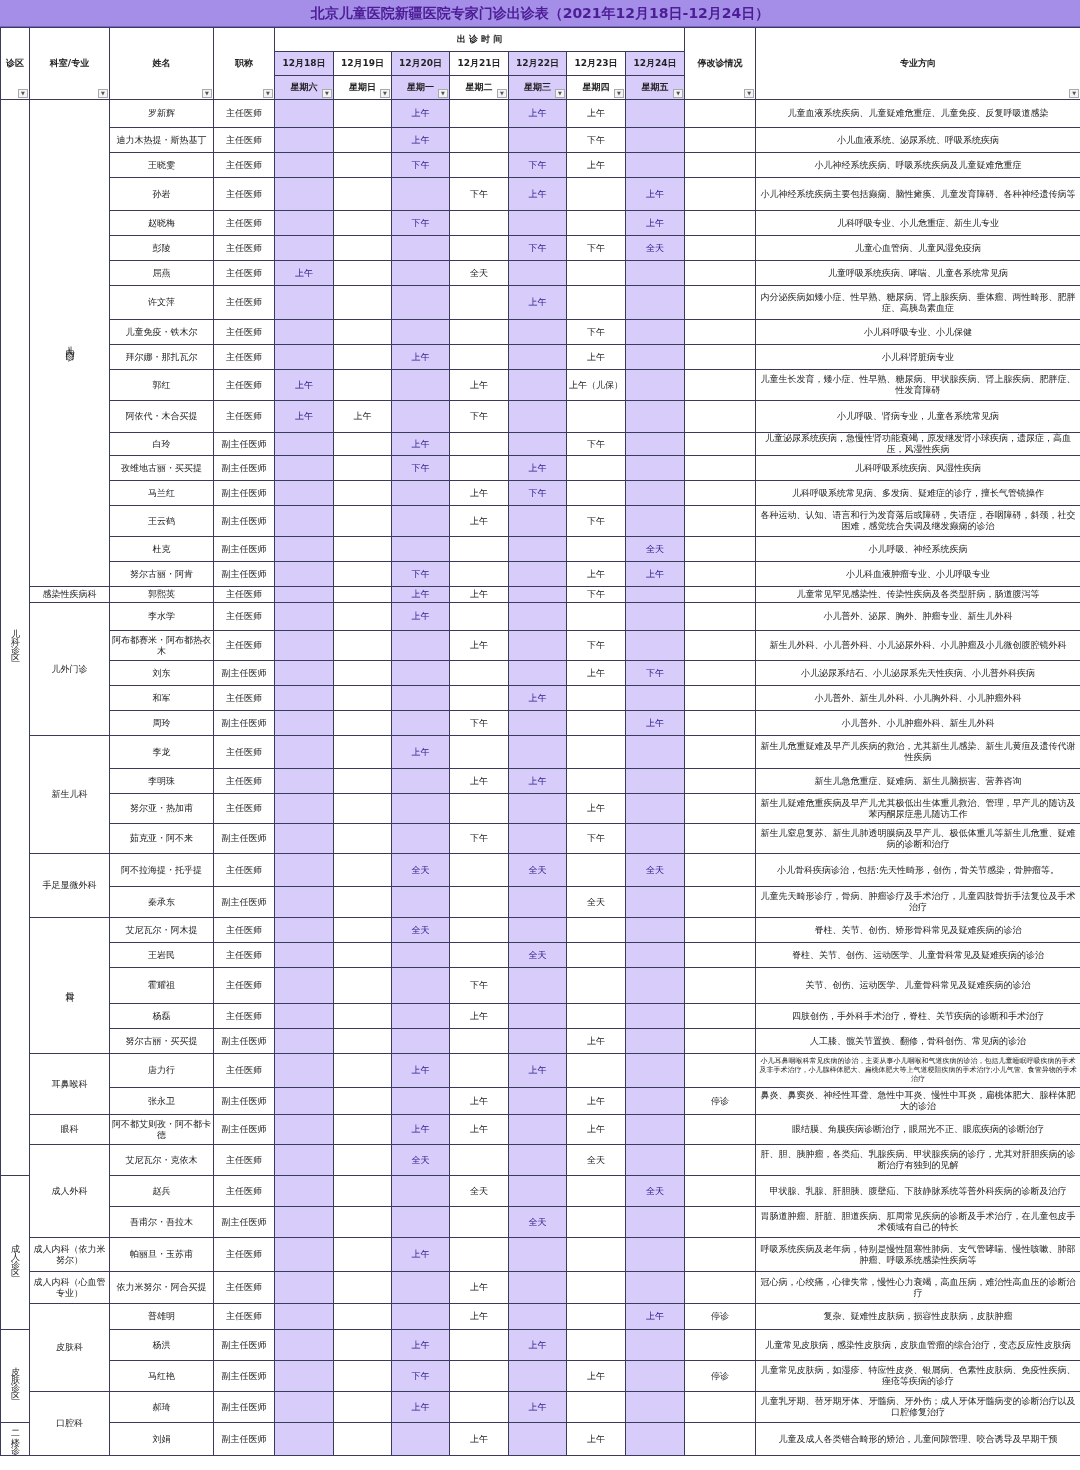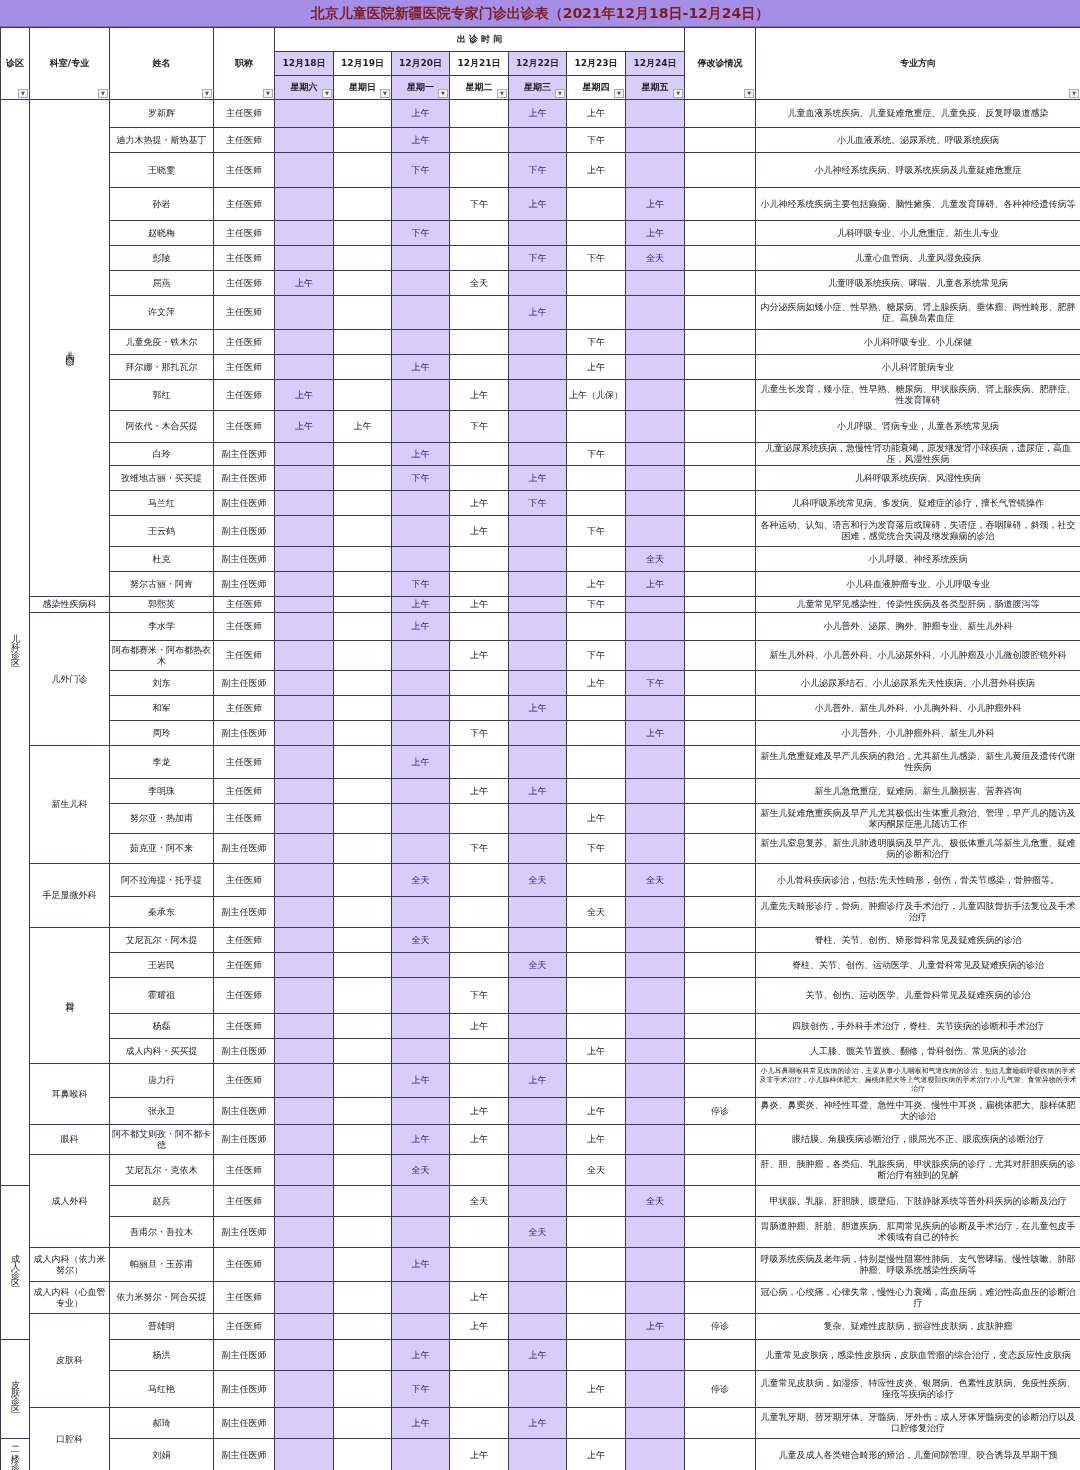--- a/index.html
+++ b/index.html
@@ -1,18 +1,18 @@
 <!DOCTYPE html>
 <html><head>
 <meta charset="utf-8">
 <style>
   html, body { margin: 0; padding: 0; background: #fff; }
   body { width: 1080px; height: 1470px; overflow: hidden; font-family: "DejaVu Sans", "Liberation Sans", sans-serif; color: #222; }
   .title-bar {
-    height: 26px; background: #a48ee8; color: #7f1d1d; text-align: center;
+    height: 26px; background: #a48ee8; color: #4c1d95; text-align: center;
     font-size: 14px; line-height: 26px; font-weight: bold; border-bottom: 1px solid #7a62c9;
   }
   table.sched { border-collapse: collapse; table-layout: fixed; width: 1080px; }
   table.sched td, table.sched th {
     border: 1px solid #3a3a5a; font-size: 9px; text-align: center; vertical-align: middle;
     padding: 0 2px; line-height: 11px; overflow: hidden; font-weight: normal;
   }
   th { background: #fff; font-weight: bold !important; position: relative; }
   .purple { background: #d8ccfb; }
   .pcell { color: #2a1a8a; }
@@ -99,21 +99,21 @@
         <td class="purple pcell"></td>
         <td class="wcell"></td>
         <td class="purple pcell">上午</td>
         <td class="wcell"></td>
         <td class="purple pcell"></td>
         <td class="wcell">下午</td>
         <td class="purple pcell"></td>
         <td class="remark"></td>
         <td class="detail">小儿血液系统、泌尿系统、呼吸系统疾病</td>
       </tr>
-      <tr style="height:35px">
+      <tr style="height:25px">
         <td>王晓雯</td>
         <td>主任医师</td>
         <td class="purple pcell"></td>
         <td class="wcell"></td>
         <td class="purple pcell">下午</td>
         <td class="wcell"></td>
         <td class="purple pcell">下午</td>
         <td class="wcell">上午</td>
         <td class="purple pcell"></td>
         <td class="remark"></td>
@@ -521,21 +521,21 @@
         <td class="wcell"></td>
         <td class="purple pcell"></td>
         <td class="wcell">上午</td>
         <td class="purple pcell"></td>
         <td class="wcell"></td>
         <td class="purple pcell"></td>
         <td class="remark"></td>
         <td class="detail">四肢创伤，手外科手术治疗，脊柱、关节疾病的诊断和手术治疗</td>
       </tr>
       <tr style="height:25px">
-        <td>成人内科・买买提</td>
+        <td>努尔古丽・买买提</td>
         <td>副主任医师</td>
         <td class="purple pcell"></td>
         <td class="wcell"></td>
         <td class="purple pcell"></td>
         <td class="wcell"></td>
         <td class="purple pcell"></td>
         <td class="wcell">上午</td>
         <td class="purple pcell"></td>
         <td class="remark"></td>
         <td class="detail">人工膝、髋关节置换、翻修，骨科创伤、常见病的诊治</td>
@@ -671,21 +671,21 @@
         <td class="purple pcell"></td>
         <td class="wcell"></td>
         <td class="purple pcell">上午</td>
         <td class="wcell"></td>
         <td class="purple pcell">上午</td>
         <td class="wcell"></td>
         <td class="purple pcell"></td>
         <td class="remark"></td>
         <td class="detail">儿童常见皮肤病，感染性皮肤病，皮肤血管瘤的综合治疗，变态反应性皮肤病</td>
       </tr>
-      <tr style="height:37px">
+      <tr style="height:31px">
         <td>马红艳</td>
         <td>副主任医师</td>
         <td class="purple pcell"></td>
         <td class="wcell"></td>
         <td class="purple pcell">下午</td>
         <td class="wcell"></td>
         <td class="purple pcell"></td>
         <td class="wcell">上午</td>
         <td class="purple pcell"></td>
         <td class="remark">停诊</td>

